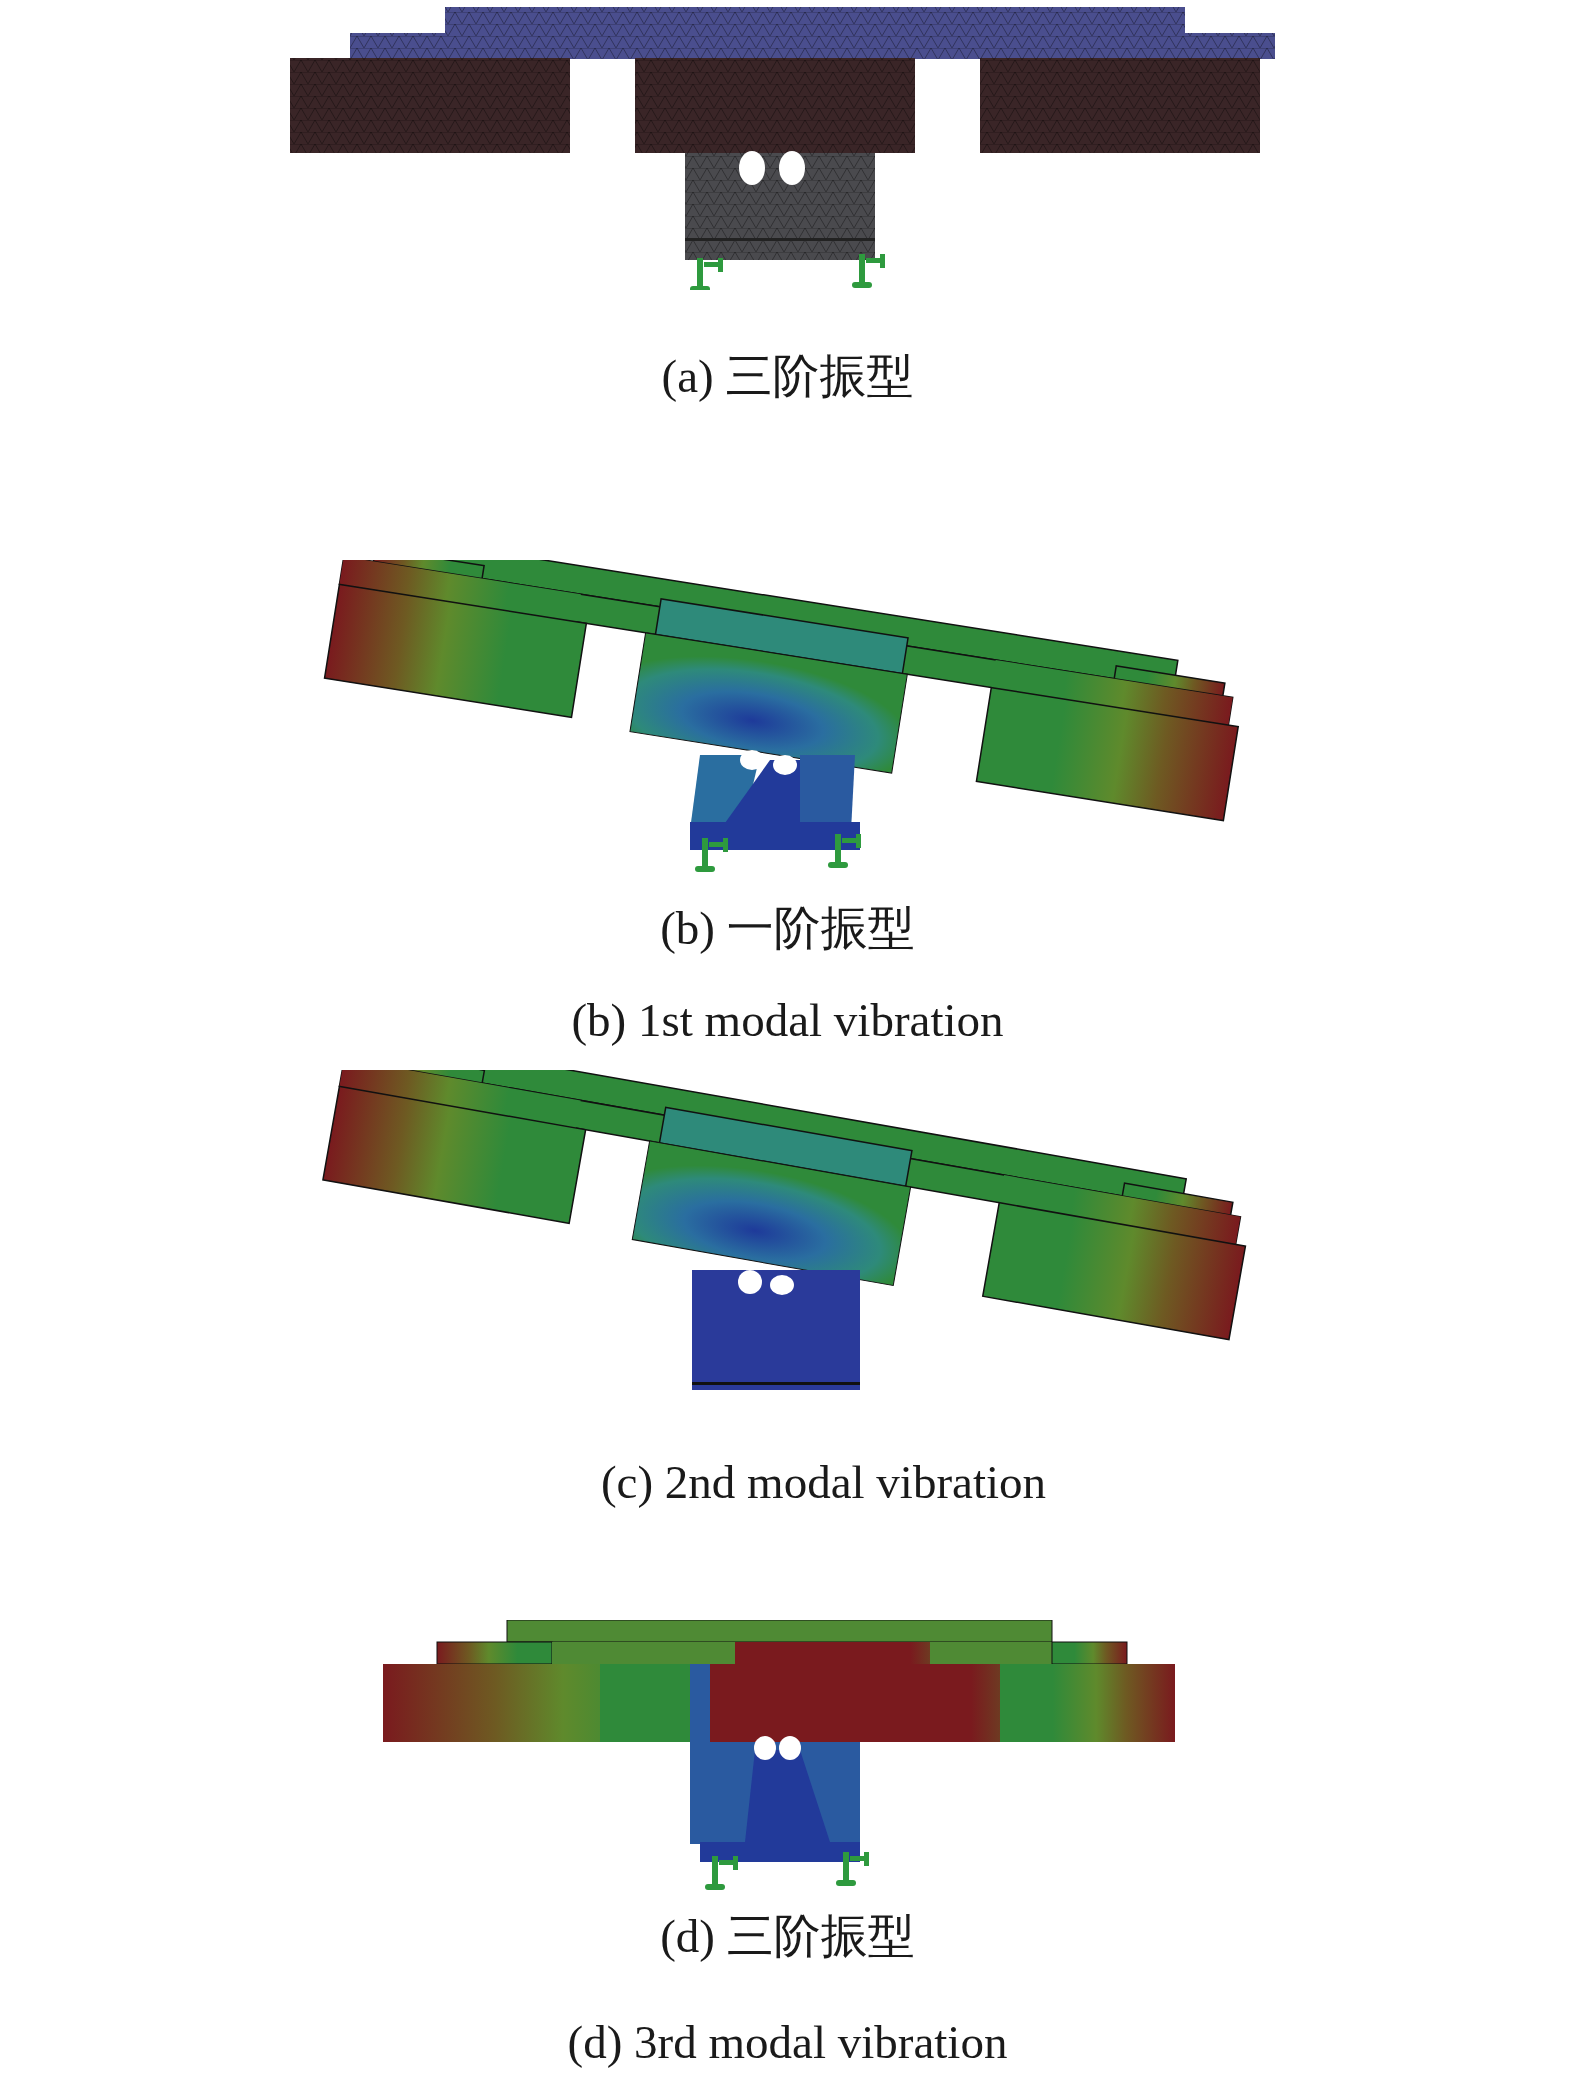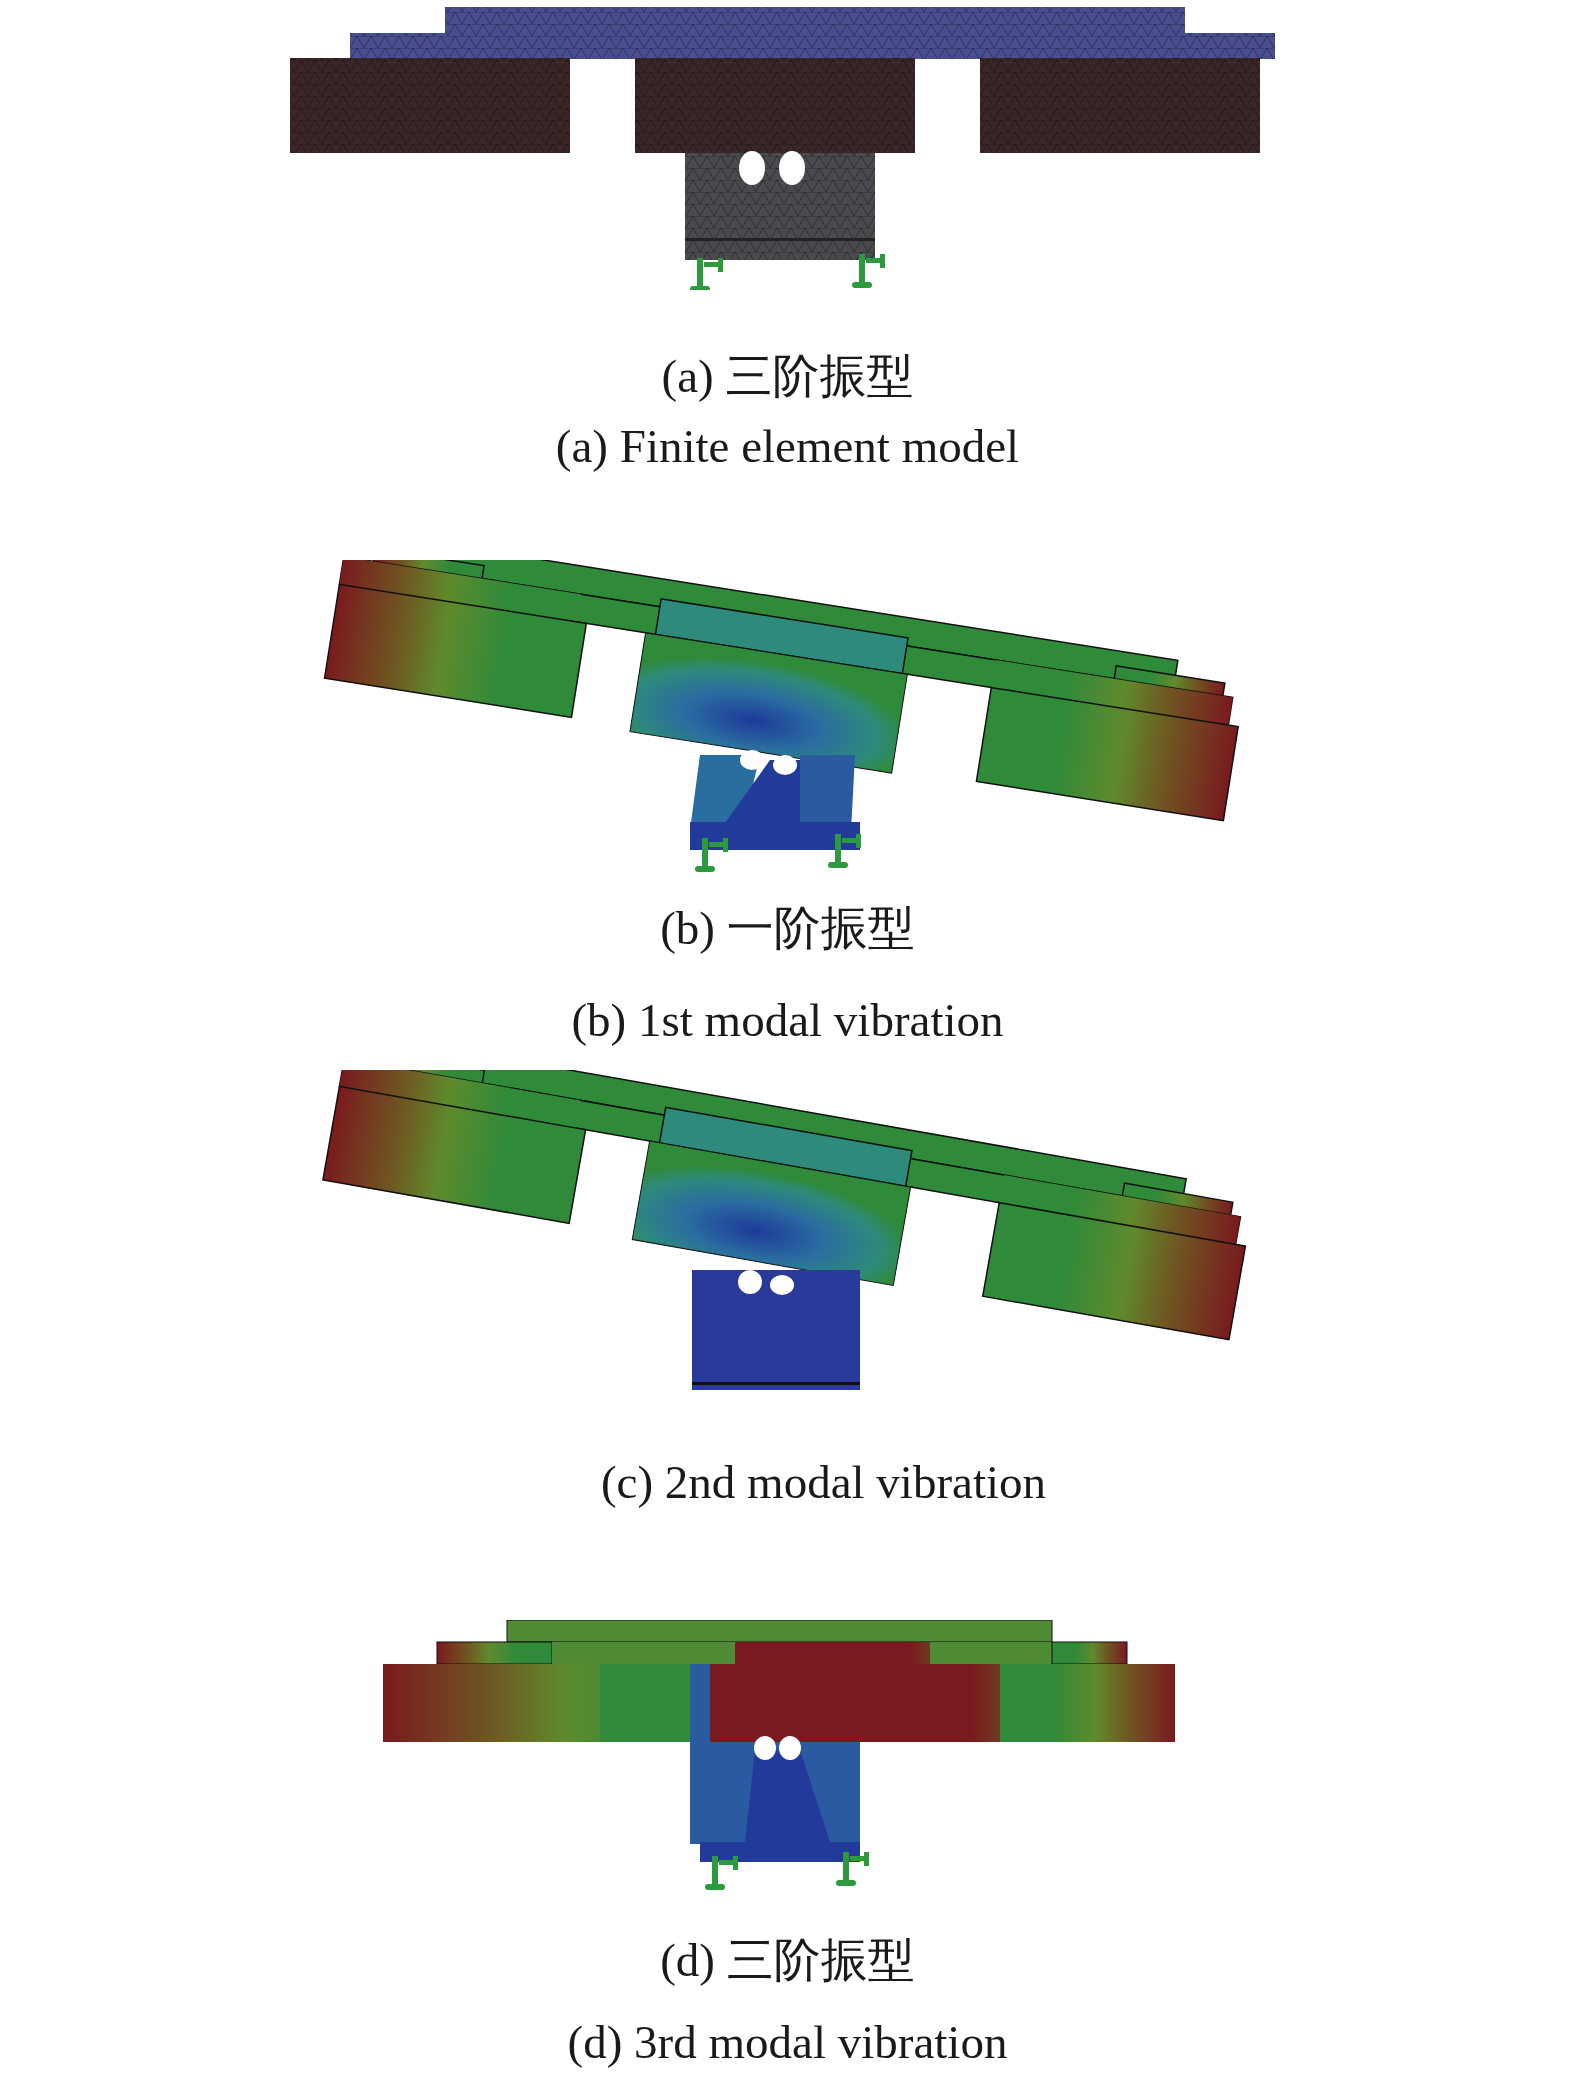--- a/index.html
+++ b/index.html
@@ -70,21 +70,20 @@
 
     <rect x="685" y="153" width="190" height="107" fill="#4a4a4e"></rect>
     <rect x="685" y="153" width="190" height="107" fill="url(#mesh)"></rect>
     <ellipse cx="752" cy="168" rx="13" ry="17" fill="#fff"></ellipse>
     <ellipse cx="792" cy="168" rx="13" ry="17" fill="#fff"></ellipse>
     <rect x="685" y="238" width="190" height="3" fill="#222"></rect>
     <use href="#constraint" x="700" y="258"></use>
     <use href="#constraint" x="862" y="254"></use>
   </svg>
   <div class="caption" style="top:348px;">(a) 三阶振型</div>
-  <div class="caption" style="top:418px;">(a) Finite element model</div>
 </div>
 
 <div class="panel" style="top:560px;height:500px;">
   <svg width="1575" height="320">
     <g transform="rotate(9 790 120)">
       <rect x="430" y="40" width="740" height="28" fill="#2f8a3a" stroke="#111" stroke-width="1.5"></rect>
       <rect x="360" y="55" width="110" height="28" fill="url(#gLeft)" stroke="#111" stroke-width="1.5"></rect>
       <rect x="1110" y="55" width="110" height="28" fill="url(#gRight)" stroke="#111" stroke-width="1.5"></rect>
       <rect x="330" y="68" width="900" height="28" fill="#2f8a3a" stroke="#111" stroke-width="1.5"></rect>
       <rect x="330" y="68" width="240" height="28" fill="url(#gLeft)"></rect>
@@ -145,15 +144,15 @@
     <rect x="690" y="44" width="60" height="180" fill="#2a5aa0"></rect>
     <rect x="710" y="44" width="290" height="78" fill="url(#gMidRed)"></rect>
     <rect x="700" y="122" width="160" height="100" fill="#2a5aa0"></rect>
     <polygon points="755,130 800,130 830,222 745,222" fill="#223a9a"></polygon>
     <ellipse cx="765" cy="128" rx="11" ry="12" fill="#fff"></ellipse>
     <ellipse cx="790" cy="128" rx="11" ry="12" fill="#fff"></ellipse>
     <rect x="700" y="222" width="160" height="20" fill="#223a9a"></rect>
     <use href="#constraint" x="715" y="236"></use>
     <use href="#constraint" x="846" y="232"></use>
   </svg>
-  <div class="caption" style="top:288px;margin-top:24px;">(d) 三阶振型</div>
+  <div class="caption" style="top:288px;">(d) 三阶振型</div>
   <div class="caption" style="top:362px;margin-top:32px;">(d) 3rd modal vibration</div>
 </div>
 
 </body></html>

